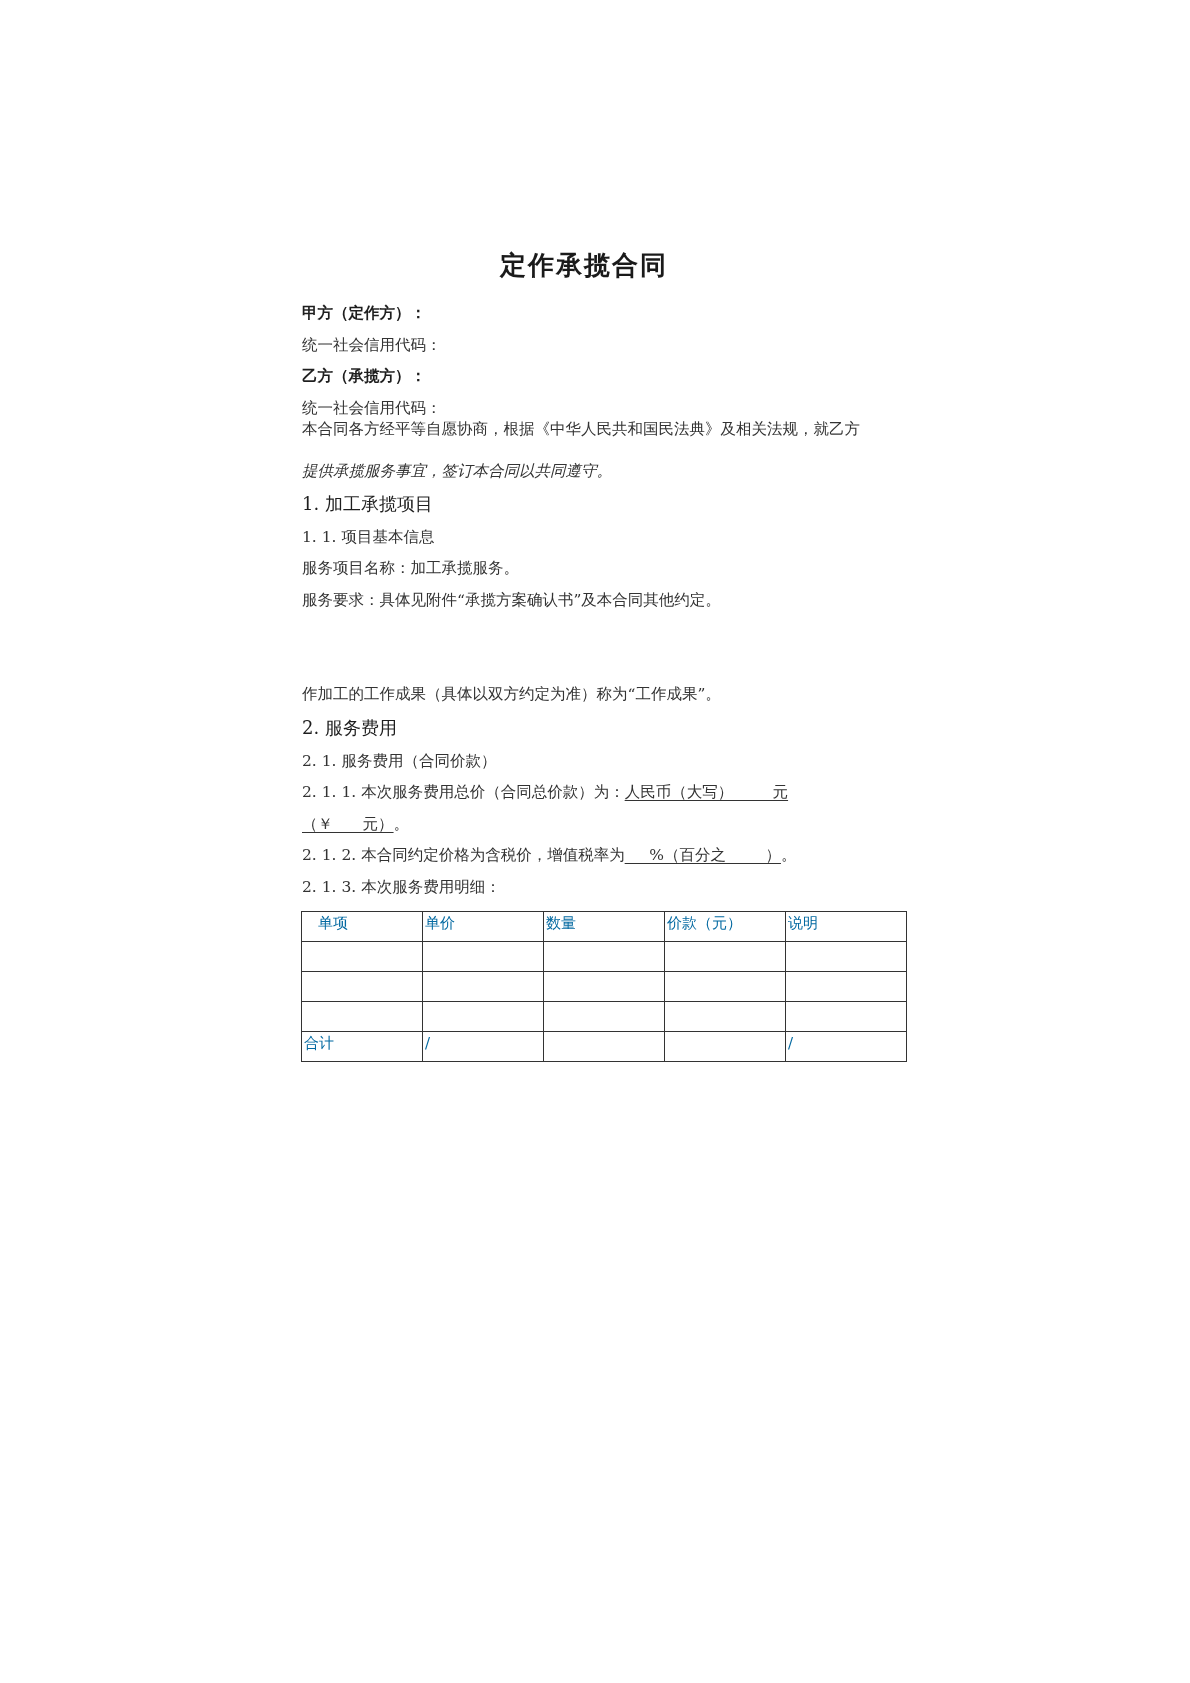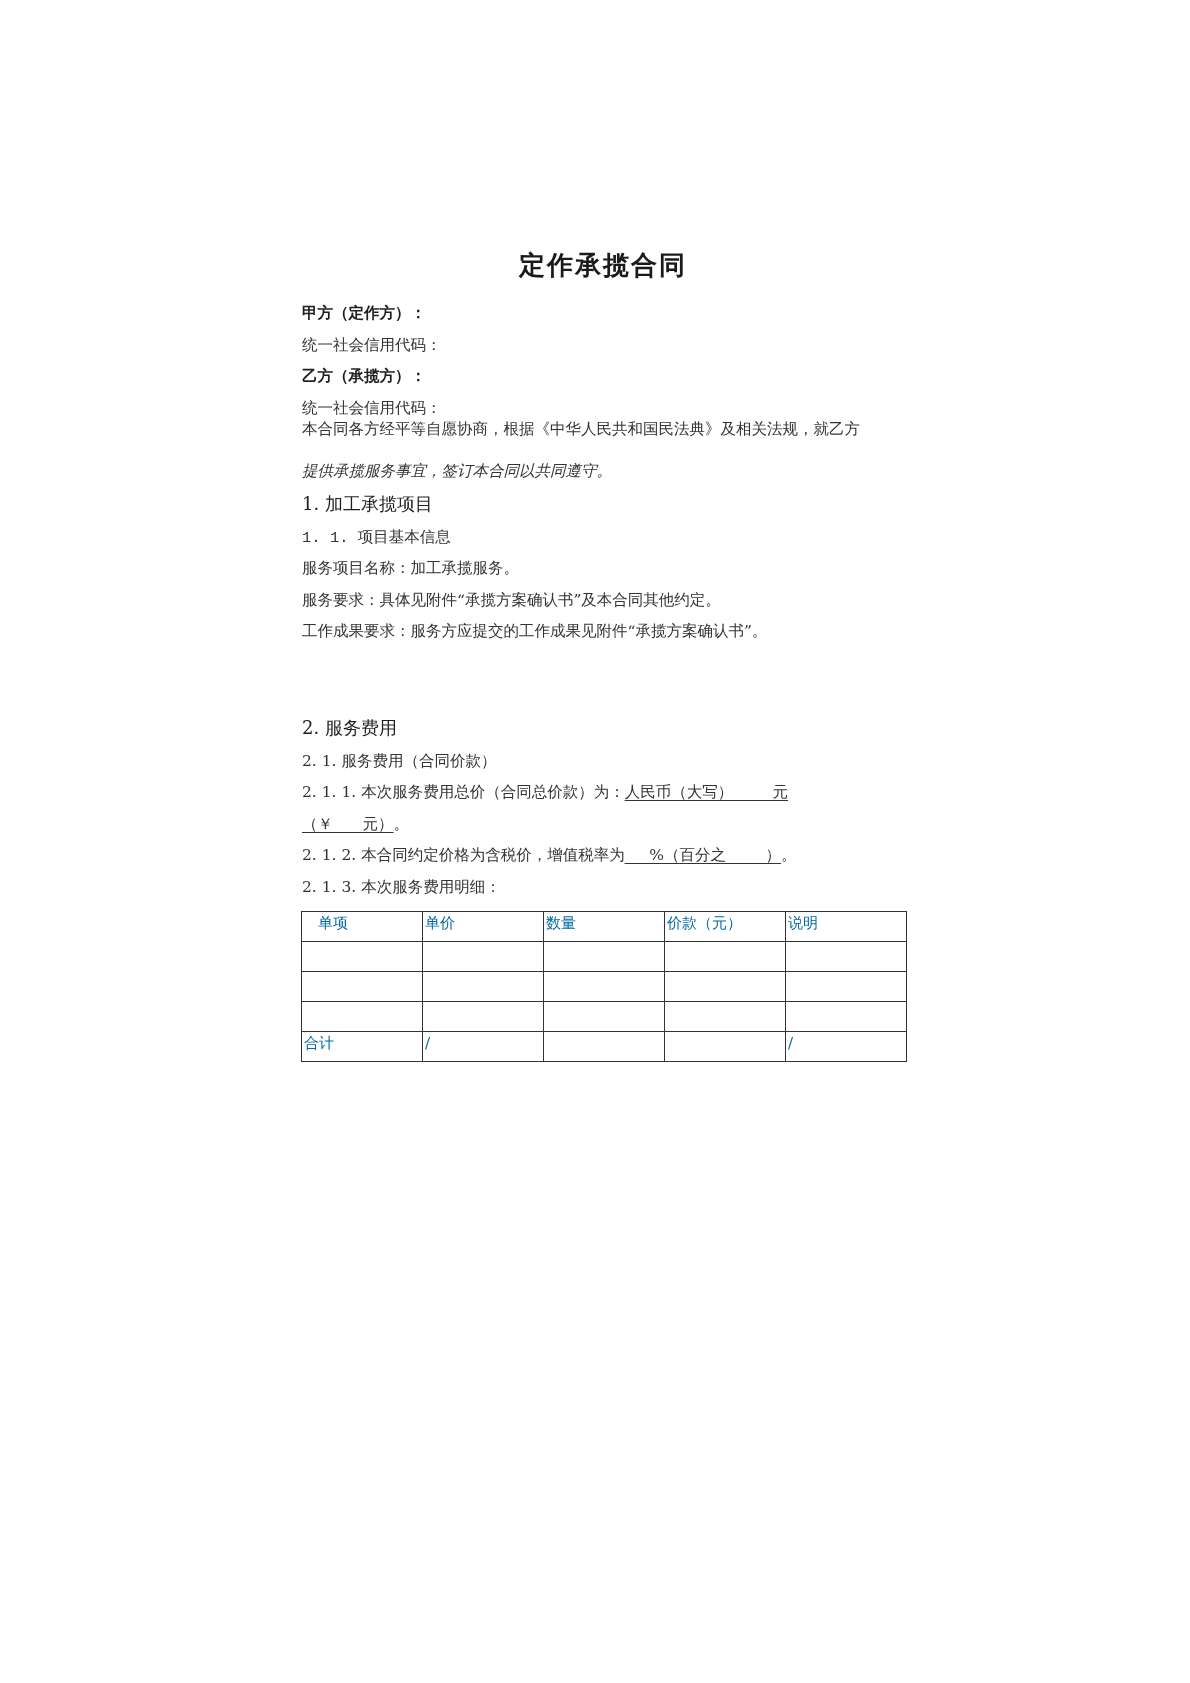--- a/index.html
+++ b/index.html
@@ -1,20 +1,20 @@
 <!DOCTYPE html>
 <html><head>
 <meta charset="utf-8">
 <style>
   html, body { margin: 0; padding: 0; background: #ffffff; }
   body { width: 1190px; height: 1683px; position: relative; overflow: hidden;
          font-family: "DejaVu Serif", "Liberation Serif", serif; color: #2a2a2a; }
   .page { position: absolute; left: 0; top: 0; width: 1190px; height: 1683px; }
   .title { position: absolute; left: 0; width: 1168px; top: 248px; text-align: center;
-           font-size: 26px; font-weight: bold; letter-spacing: 2px; color: #1a1a1a; padding-left: 19px; }
+           font-size: 26px; font-weight: bold; letter-spacing: 2px; color: #1a1a1a; }
   .line { position: absolute; left: 302px; font-size: 15.5px; white-space: nowrap; color: #333; }
   .bold { font-weight: bold; color: #1e1e1e; }
   .heading { font-size: 18px; font-weight: normal; color: #1e1e1e; }
   .u { text-decoration: underline; text-underline-offset: 3px; }
   table.fees { position: absolute; left: 301px; top: 911px; width: 606px; border-collapse: collapse;
                font-size: 15px; color: #0369a1; table-layout: fixed; }
   table.fees td { border: 1.5px solid #333; height: 29px; padding: 0 2px; vertical-align: top;
                   line-height: 22px; }
   table.fees td.c0h { padding-left: 16px; }
 </style>
@@ -27,24 +27,24 @@
 
   <div class="line bold" style="top:303px;">甲方（定作方）：</div>
   <div class="line" style="top:335px;">统一社会信用代码：</div>
   <div class="line bold" style="top:366px;">乙方（承揽方）：</div>
   <div class="line" style="top:398px;">统一社会信用代码：</div>
 
   <div class="line" style="top:419px;">本合同各方经平等自愿协商，根据《中华人民共和国民法典》及相关法规，就乙方</div>
   <div class="line" style="top:461px;font-style:italic;">提供承揽服务事宜，签订本合同以共同遵守。</div>
 
   <div class="line heading" style="top:492px;">1. 加工承揽项目</div>
-  <div class="line" style="top:527px;font-family:Liberation Mono, monospace;">1. 1. 项目基本信息</div>
+  <div class="line" style="top:527px;">1. 1. 项目基本信息</div>
   <div class="line" style="top:558px;">服务项目名称：加工承揽服务。</div>
   <div class="line" style="top:590px;">服务要求：具体见附件“承揽方案确认书”及本合同其他约定。</div>
-  <div class="line" style="top:621px;">工作成果要求：服务方应提交的工作成果见附件“承揽方案确认书”。</div>
+  <div class="line" style="top:684px;">作加工的工作成果（具体以双方约定为准）称为“工作成果”。</div>
 
   <div class="line heading" style="top:716px;">2. 服务费用</div>
   <div class="line" style="top:751px;">2. 1. 服务费用（合同价款）</div>
 
   <div class="line" style="top:782px;">
     <span>2. 1. 1. 本次服务费用总价（合同总价款）为：</span><span class="u" style="white-space:pre;">人民币（大写）        元</span>
   </div>
   <div class="line" style="top:814px;">
     <span class="u" style="white-space:pre;">（￥      元）</span><span>。</span>
   </div>

